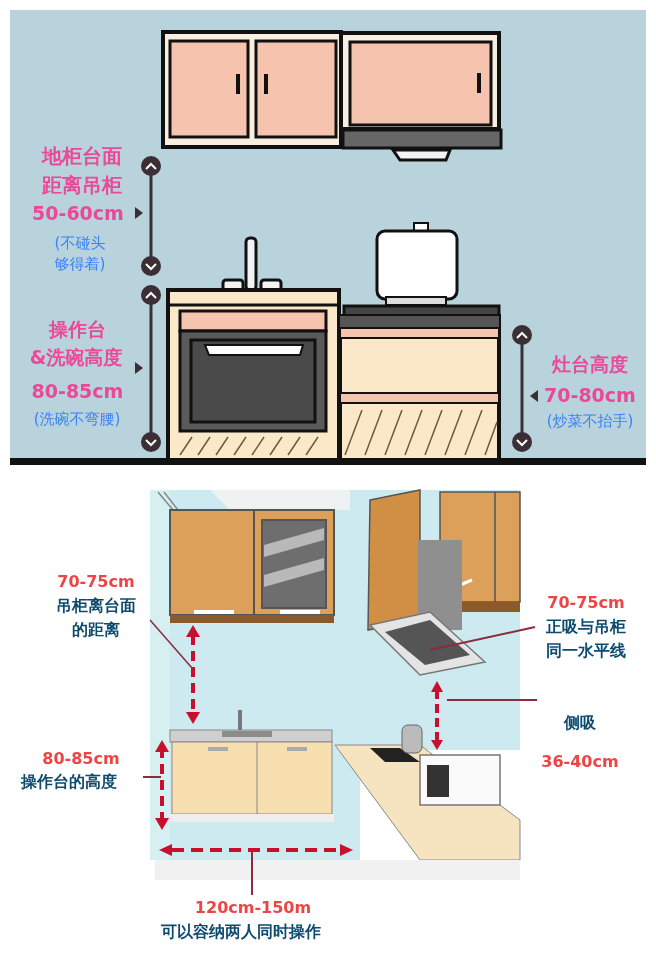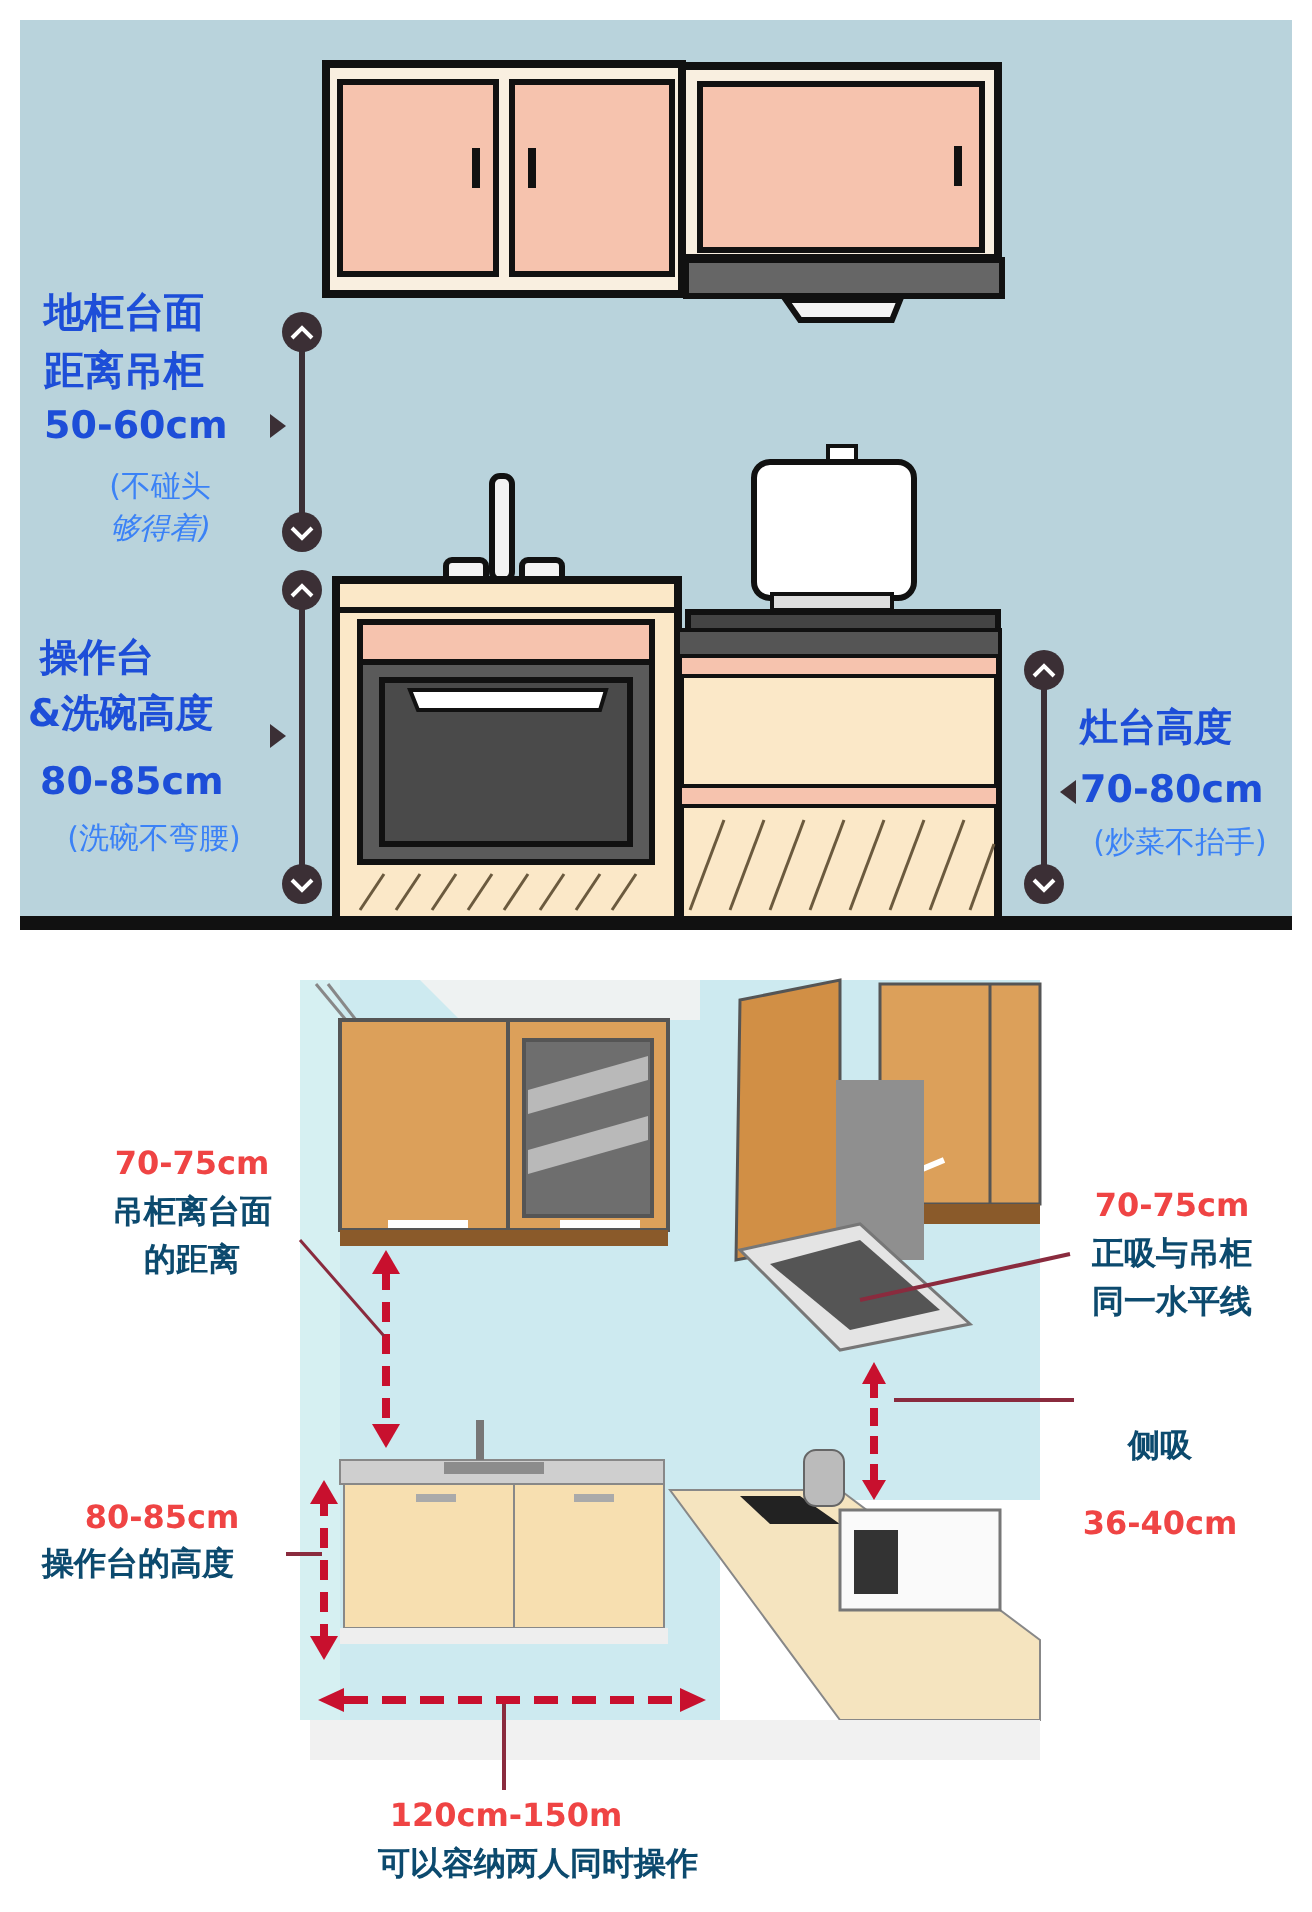--- a/index.html
+++ b/index.html
@@ -1,18 +1,18 @@
 <!DOCTYPE html>
 <html><head>
 <meta charset="utf-8">
 <style>
   html,body{margin:0;padding:0;background:#ffffff;}
   body{width:656px;height:956px;position:relative;overflow:hidden;font-family:"DejaVu Sans","Liberation Sans",sans-serif;}
   .panel-top{position:absolute;left:10px;top:10px;width:636px;height:455px;background:#b9d3dc;}
-  .lbl{position:absolute;color:#1d4ed8;font-weight:bold;line-height:1.2;}
+  .lbl{position:absolute;color:#ec4899;font-weight:bold;text-align:center;line-height:1.2;}
   .note{position:absolute;color:#3b82f6;text-align:center;line-height:1.25;font-size:15px;}
   .red{color:#ef4444;}
   .dark{color:#0c4a6e;}
   .b-lbl{position:absolute;text-align:center;line-height:1.25;font-size:16px;font-weight:bold;}
   svg{position:absolute;left:0;top:0;}
 </style>
 </head>
 <body>
 
 <div class="panel-top"></div>
@@ -177,21 +177,21 @@
     <polygon points="172,844 159,850 172,856" stroke="none"></polygon>
     <polygon points="340,844 353,850 340,856" stroke="none"></polygon>
     <line x1="252" y1="852" x2="252" y2="895" stroke="#8a2b3e" stroke-width="2"></line>
   </g>
 </svg>
 
 <div class="lbl" style="left:22px;top:144px;width:120px;font-size:20px;">地柜台面</div>
 <div class="lbl" style="left:22px;top:173px;width:120px;font-size:20px;">距离吊柜</div>
 <div class="lbl" style="left:22px;top:202px;width:112px;font-size:19px;">50-60cm</div>
 <div class="note" style="left:30px;top:234px;width:100px;">(不碰头</div>
-<div class="note" style="left:30px;top:255px;width:100px;font-style:italic;">够得着)</div>
+<div class="note" style="left:30px;top:255px;width:100px;">够得着)</div>
 
 <div class="lbl" style="left:20px;top:318px;width:115px;font-size:19px;">操作台</div>
 <div class="lbl" style="left:14px;top:346px;width:124px;font-size:19px;">&amp;洗碗高度</div>
 <div class="lbl" style="left:20px;top:380px;width:115px;font-size:19px;">80-85cm</div>
 <div class="note" style="left:12px;top:410px;width:130px;">(洗碗不弯腰)</div>
 
 <div class="lbl" style="left:540px;top:353px;width:100px;font-size:19px;">灶台高度</div>
 <div class="lbl" style="left:540px;top:384px;width:100px;font-size:19px;">70-80cm</div>
 <div class="note" style="left:532px;top:412px;width:116px;">(炒菜不抬手)</div>
 
@@ -203,13 +203,13 @@
 <div class="b-lbl dark" style="left:4px;top:772px;width:130px;">操作台的高度</div>
 
 <div class="b-lbl red" style="left:536px;top:593px;width:100px;">70-75cm</div>
 <div class="b-lbl dark" style="left:530px;top:617px;width:112px;">正吸与吊柜</div>
 <div class="b-lbl dark" style="left:530px;top:641px;width:112px;">同一水平线</div>
 
 <div class="b-lbl red" style="left:530px;top:708px;width:100px;margin-top:44px;">36-40cm</div>
 <div class="b-lbl dark" style="left:530px;top:713px;width:100px;">侧吸</div>
 
 <div class="b-lbl red" style="left:178px;top:898px;width:150px;">120cm-150m</div>
-<div class="b-lbl dark" style="left:156px;top:922px;width:226px;">可以容纳两人同时操作</div>
+<div class="b-lbl dark" style="left:128px;top:922px;width:226px;">可以容纳两人同时操作</div>
 
 </body></html>

